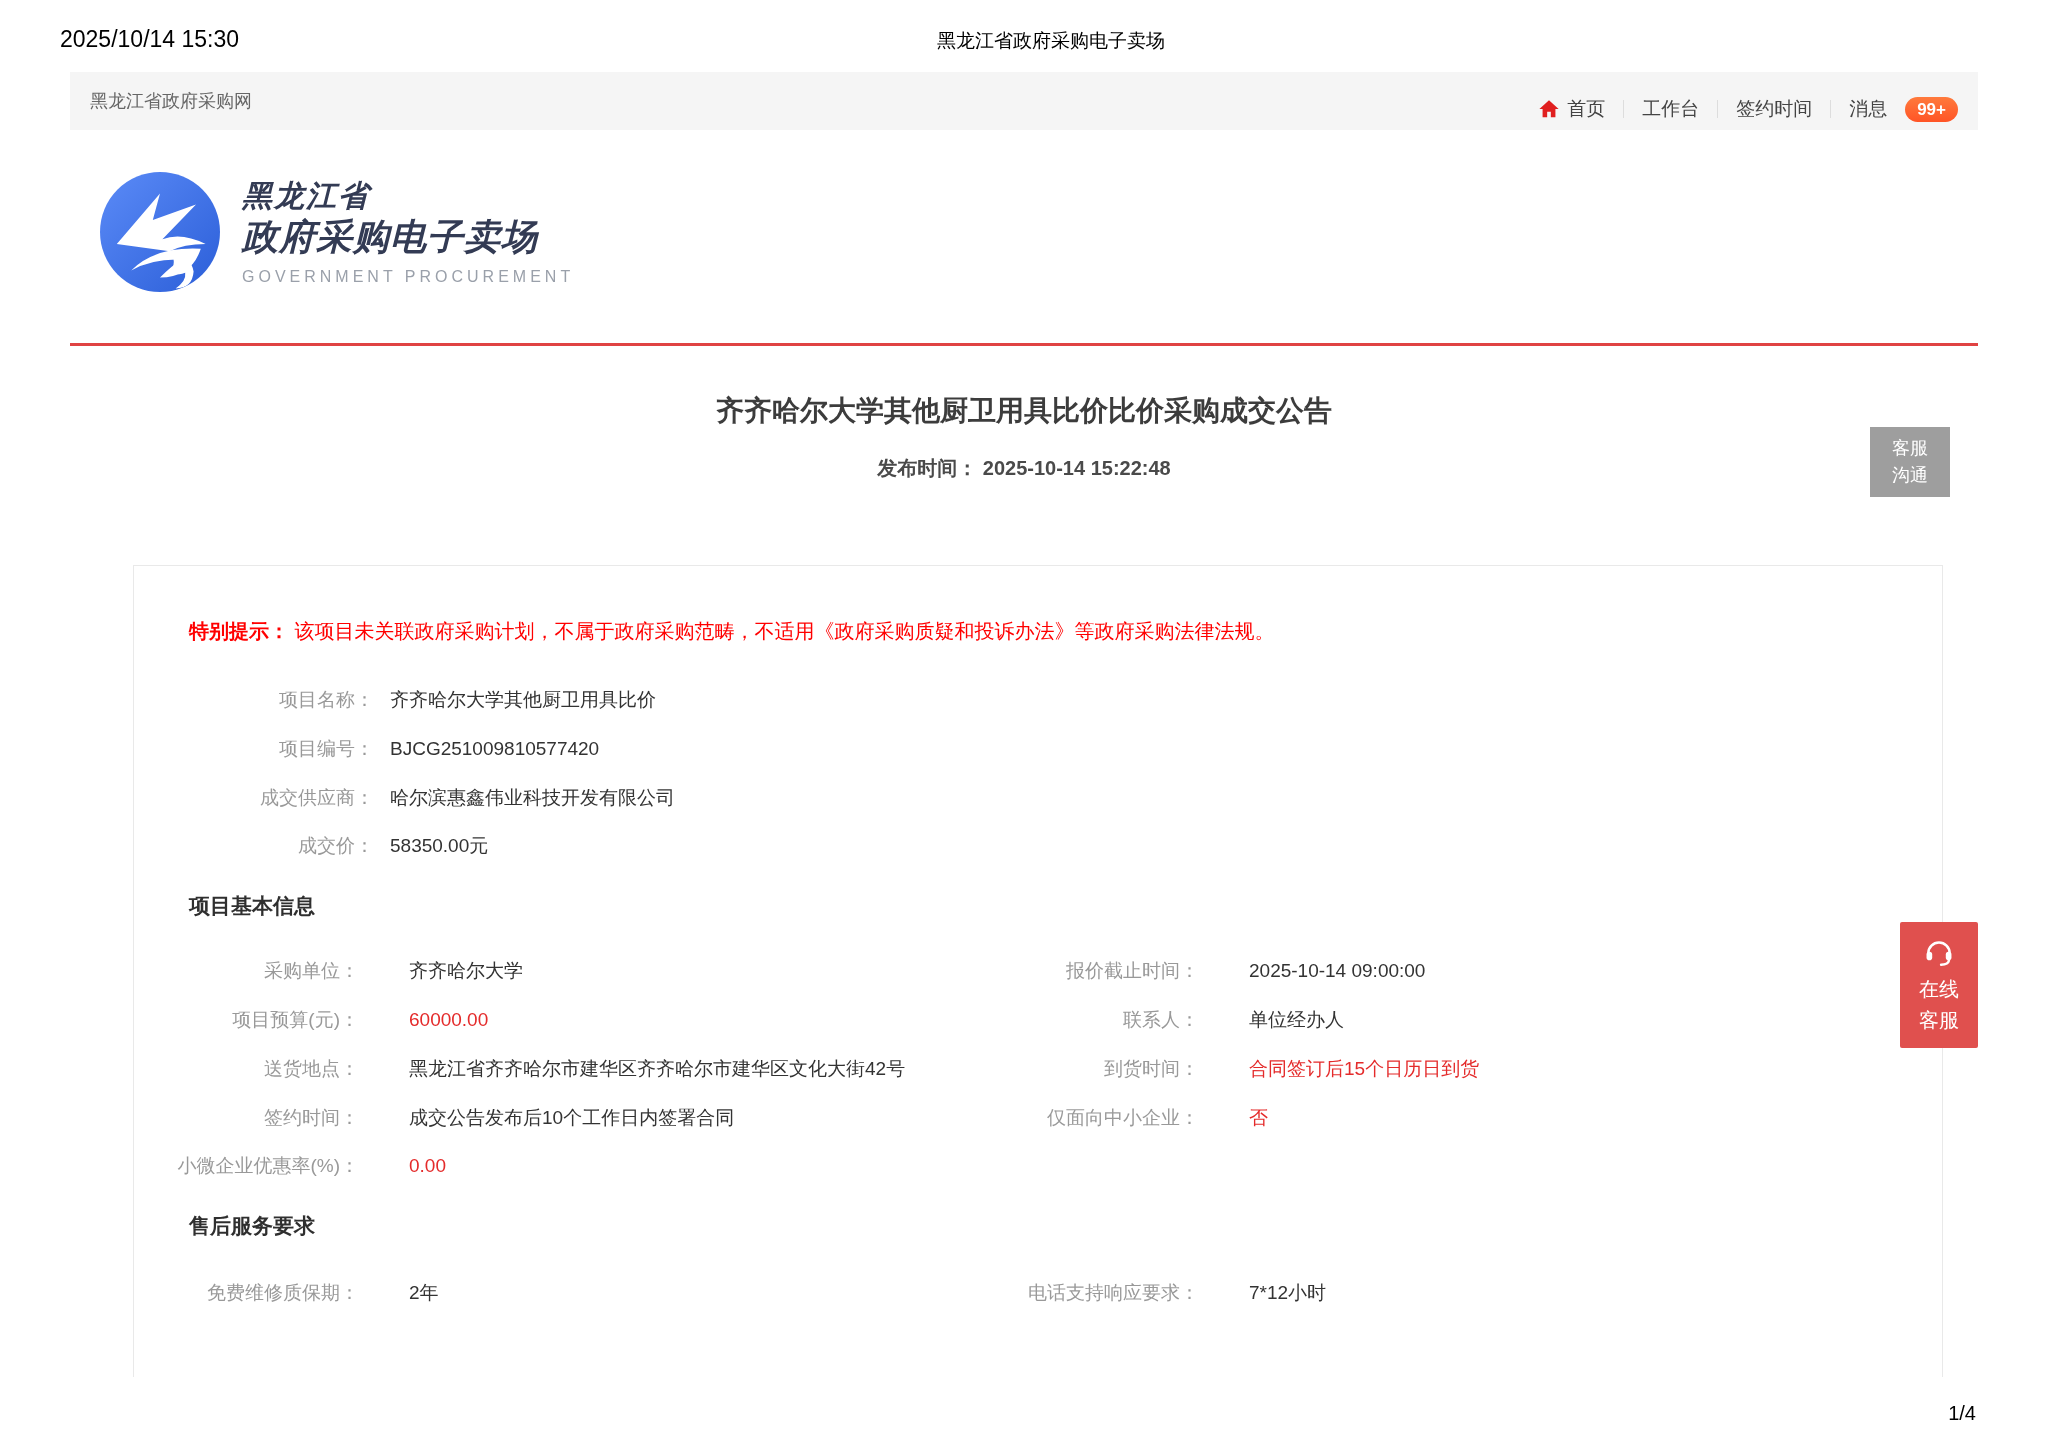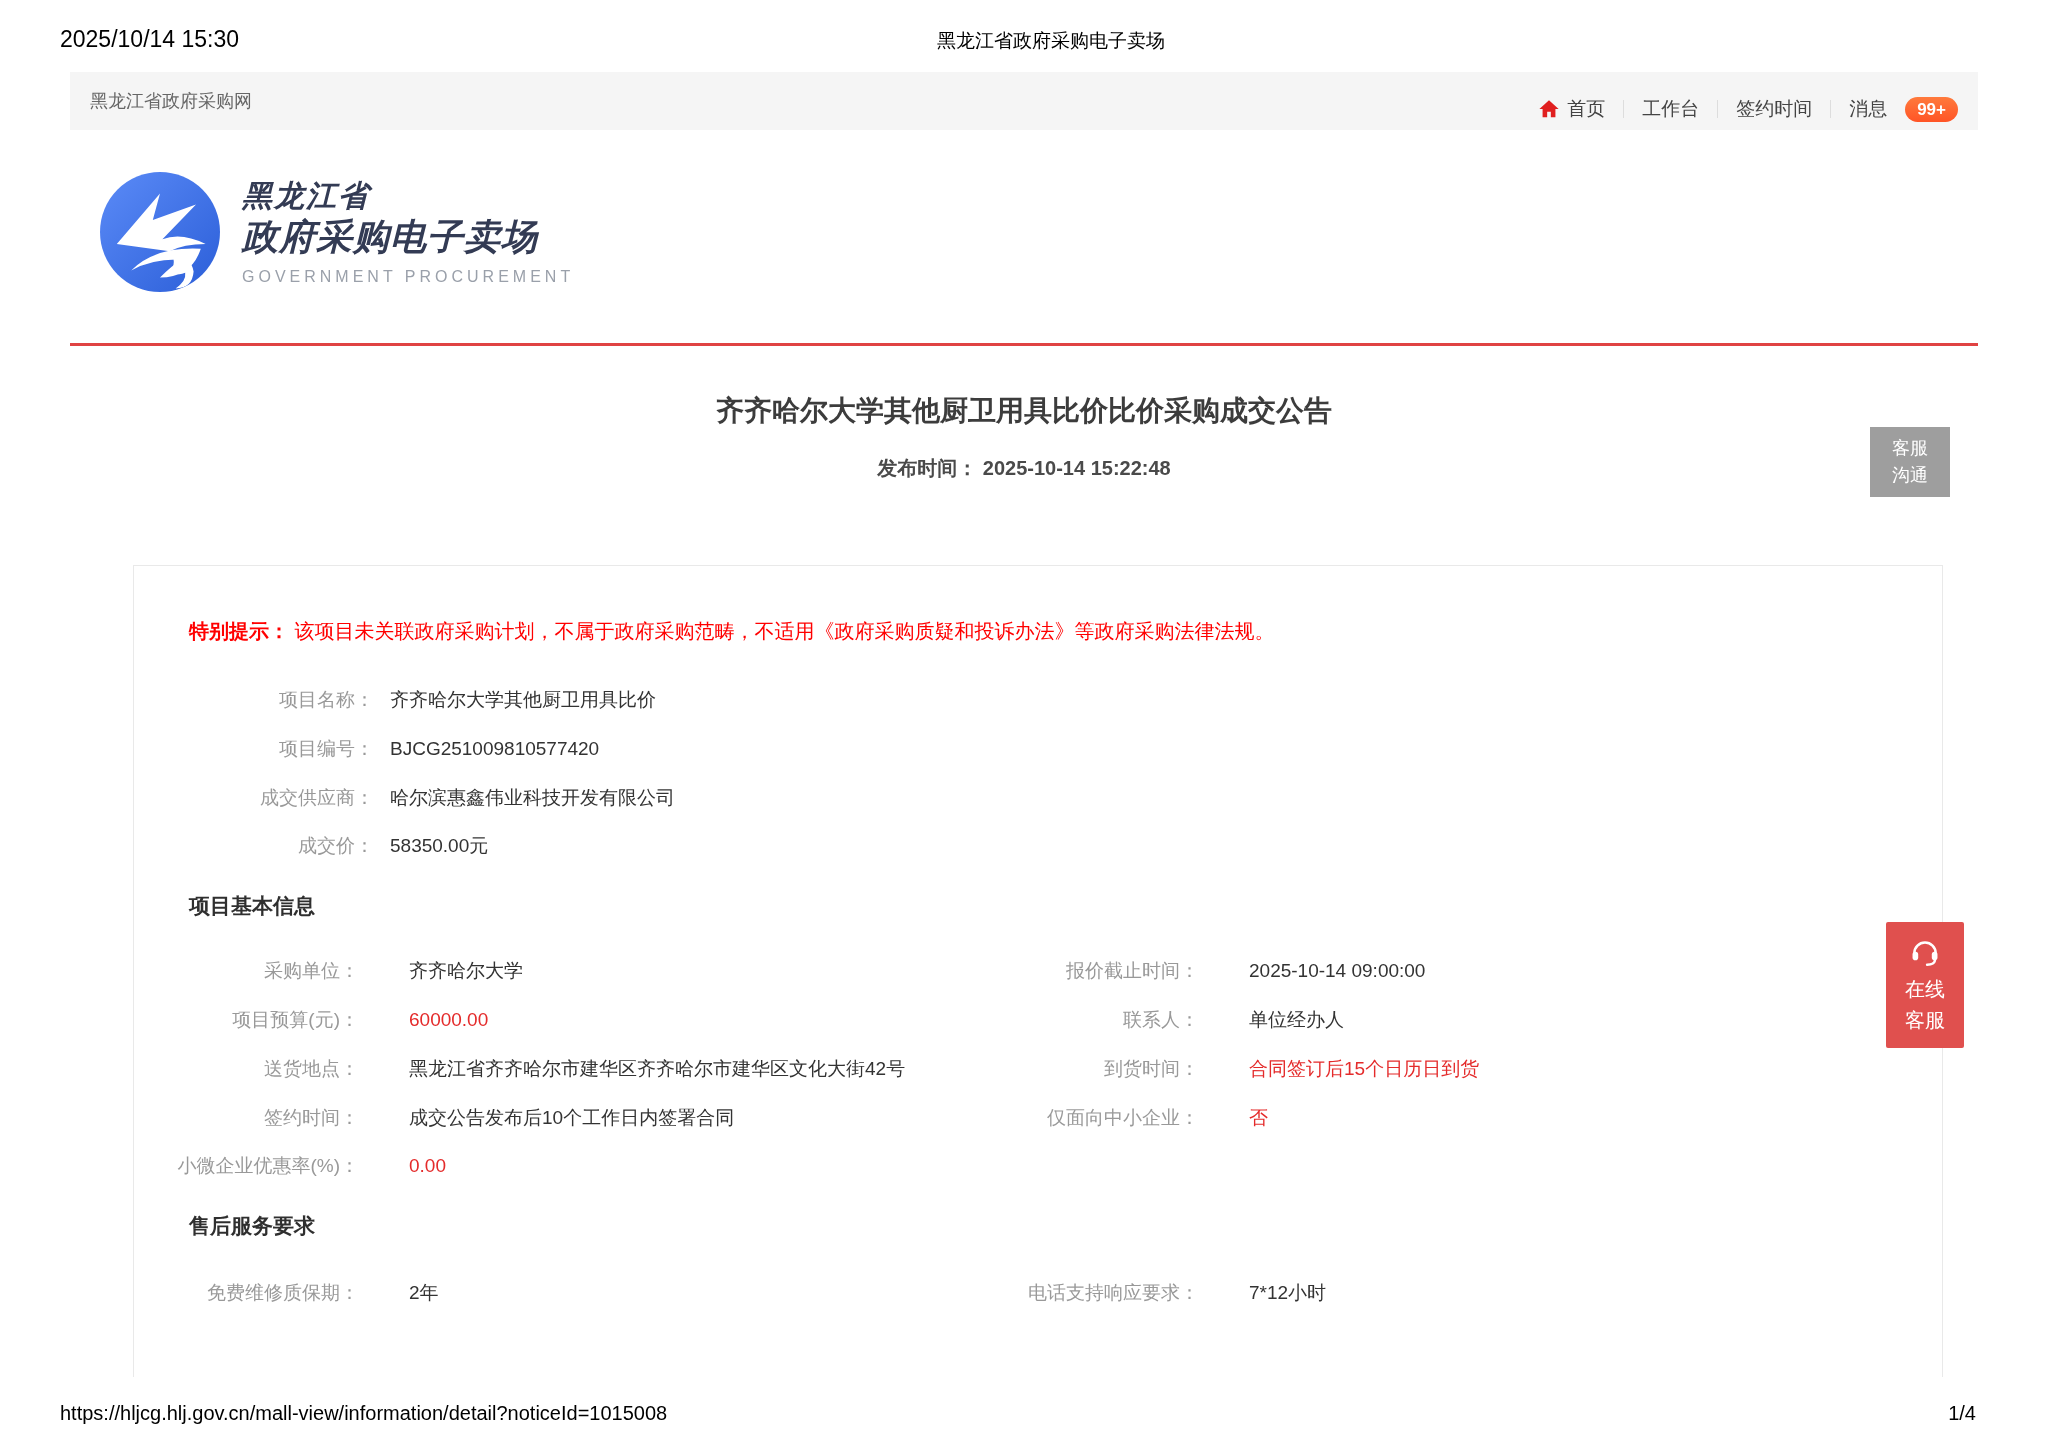--- a/index.html
+++ b/index.html
@@ -56,21 +56,21 @@
   .grow{display:flex;margin-bottom:26px;font-size:19px;line-height:1.2;}
   .gcell{display:flex;gap:36px;}
   .gcell.left{width:815px;flex:none;}
   .gcell.left .lbl{width:225px;text-align:right;color:#999;flex:none;}
   .gcell.right .lbl{width:250px;text-align:right;color:#999;flex:none;}
   .gcell .val{margin-left:14px;color:#333;}
   .red{color:#e42b2b !important;}
   .after-grid{margin-top:42px;}
 
   
-  .online-service{position:absolute;top:922px;right:84px;width:78px;height:126px;background:#e0504e;
+  .online-service{position:absolute;top:922px;right:70px;width:78px;height:126px;background:#e0504e;
                   color:#fff;display:flex;flex-direction:column;align-items:center;justify-content:center;
                   gap:6px;border-radius:2px;cursor:pointer;}
   .online-service .txt{font-size:20px;line-height:1.55;text-align:center;}
   .headset-ico{width:36px;height:34px;}
 
   
   .footer-url{position:absolute;bottom:22px;left:60px;font-size:20px;color:#000;}
   .footer-page{position:absolute;bottom:22px;right:72px;font-size:20px;color:#000;}
 </style>
 </head>
@@ -236,16 +236,15 @@
       <rect x="3.2" y="12.5" width="4" height="6" rx="2" fill="#ffffff" stroke="none"></rect>
       <rect x="16.8" y="12.5" width="4" height="6" rx="2" fill="#ffffff" stroke="none"></rect>
       <path d="M19 18.8 q-0.5 2.7 -5.5 2.9"></path>
     </svg>
     <div class="txt">
       <div>在线</div>
       <div>客服</div>
     </div>
   </div>
 
-  <div class="footer-url">https://hljcg.hlj.gov.cn/mall-view/information/detail?noticeId=1015008</div>
   <div class="footer-page">1/4</div>
 
 </div>
 
 </body></html>

